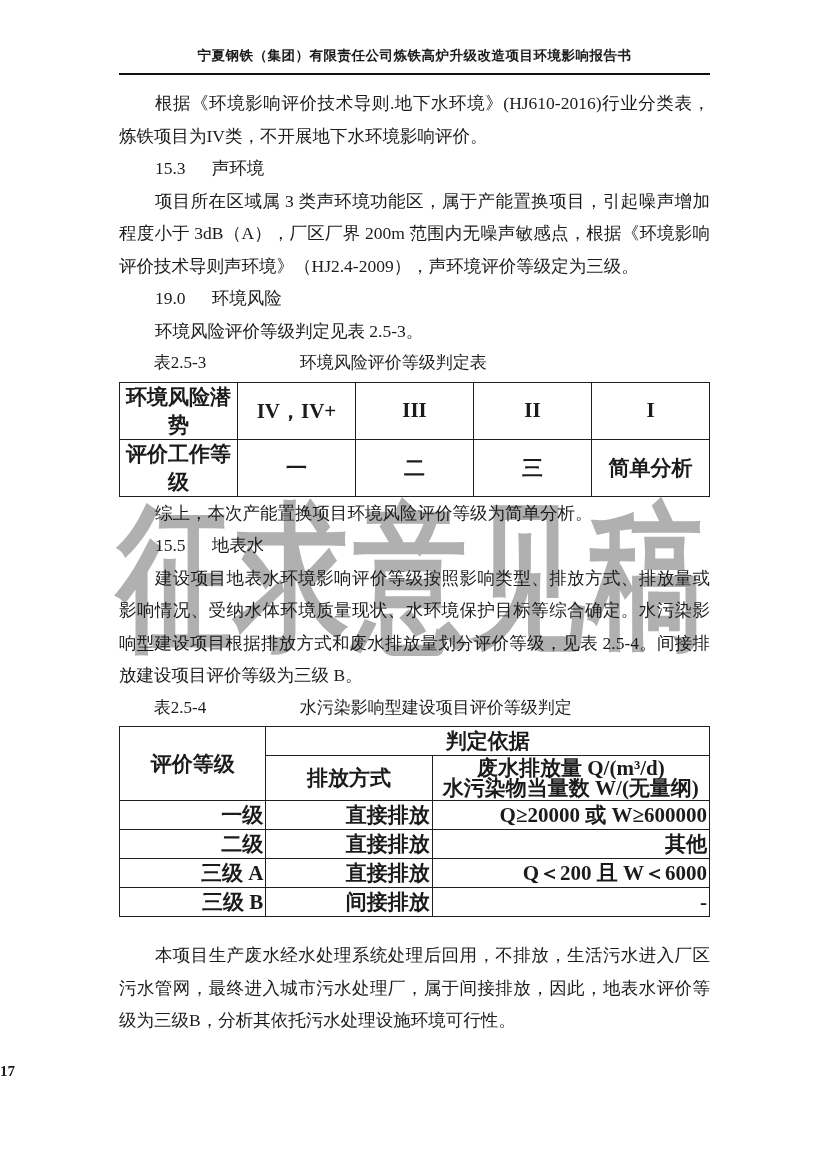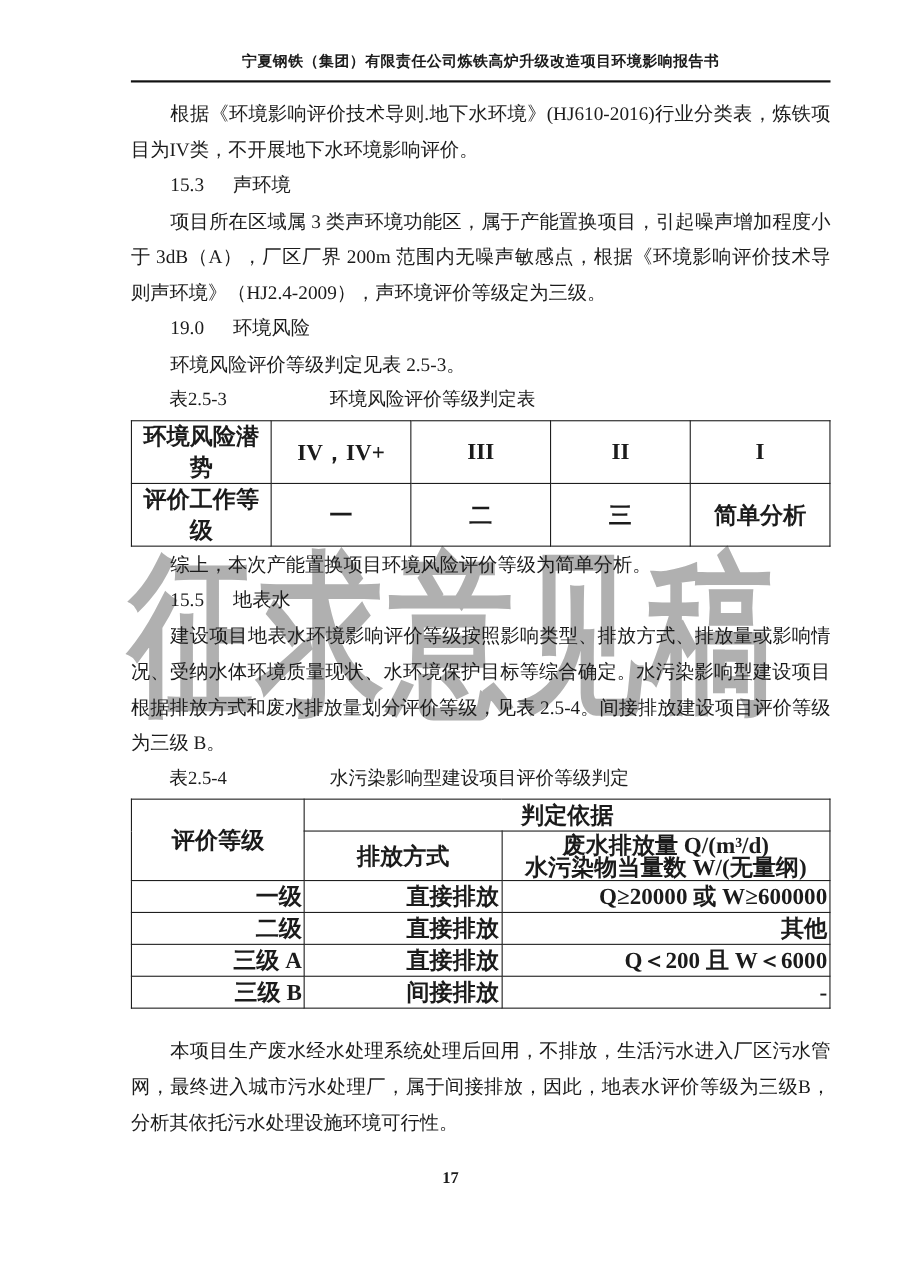--- a/index.html
+++ b/index.html
@@ -32,21 +32,21 @@
     line-height: 158px;
     letter-spacing: 6px;
     color: #b0b0b0;
     white-space: nowrap;
     transform: scaleX(0.72);
     transform-origin: left top;
   }
   .content {
     position: relative;
     z-index: 1;
-    padding: 46px 64px 0 119px;
+    padding: 46px 109px 0 119px;
   }
   .doc-header {
     text-align: center;
     font-weight: bold;
     font-size: 13.5px;
     letter-spacing: 0.5px;
     line-height: 20px;
     padding-bottom: 7px;
     border-bottom: 2.5px solid #111111;
   }
@@ -95,21 +95,21 @@
   .t254 .c3 { width: 47%; }
   .t254 .hdr-row td { height: 24px; border-radius: 10px; }
   .t254 .sub-row td { height: 44px; }
   .t254 .data-row td { height: 25px; text-align: right; }
   .prewrap { white-space: pre-line; line-height: 20px; }
   .footer {
     position: absolute;
     left: 0;
     top: 1063px;
     width: 819px;
-    text-align: center;
+    text-align: left;
     font-size: 15px;
     font-weight: bold;
     z-index: 1;
   }
 </style>
 </head>
 <body>
 
 <div class="page">
 

